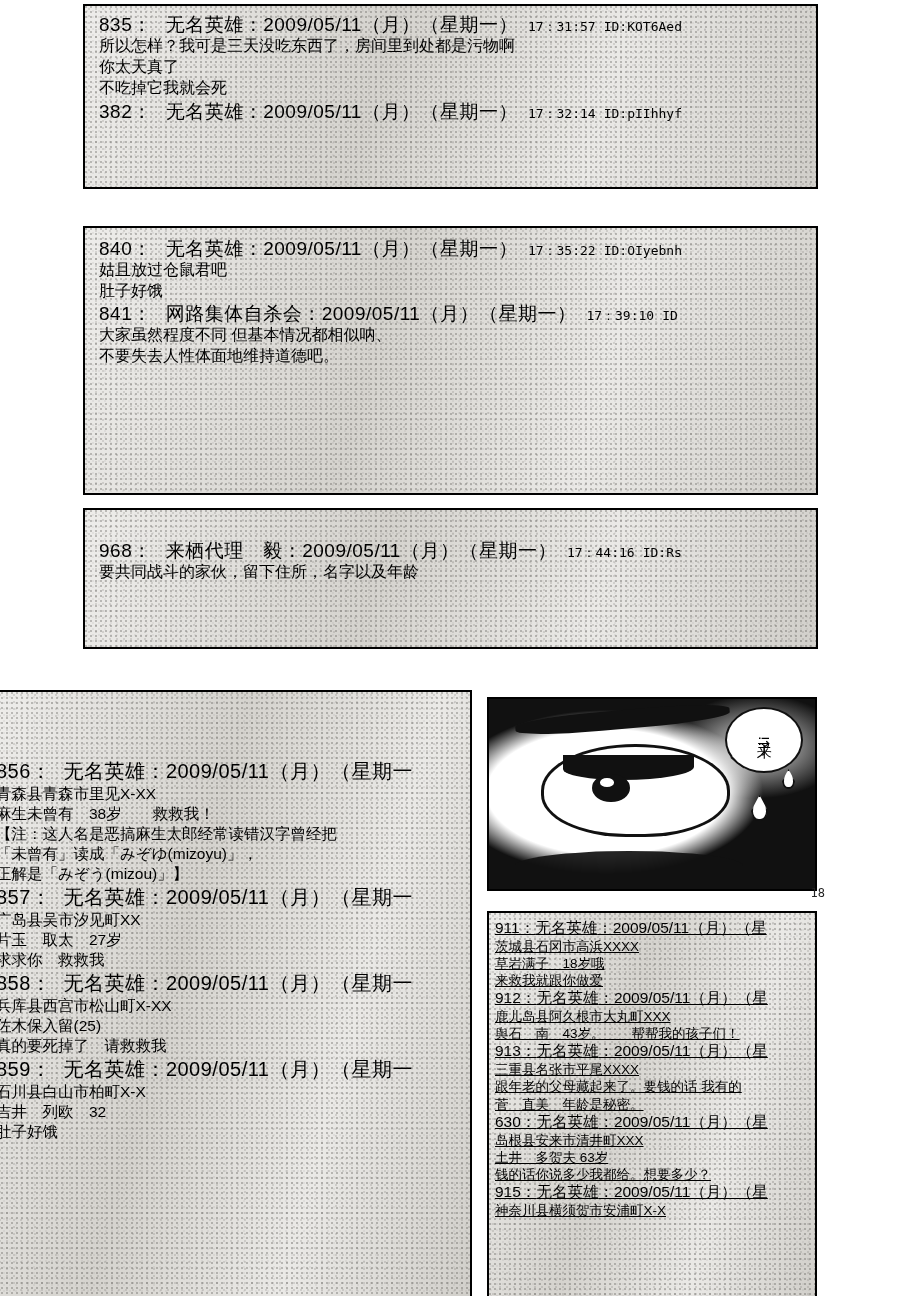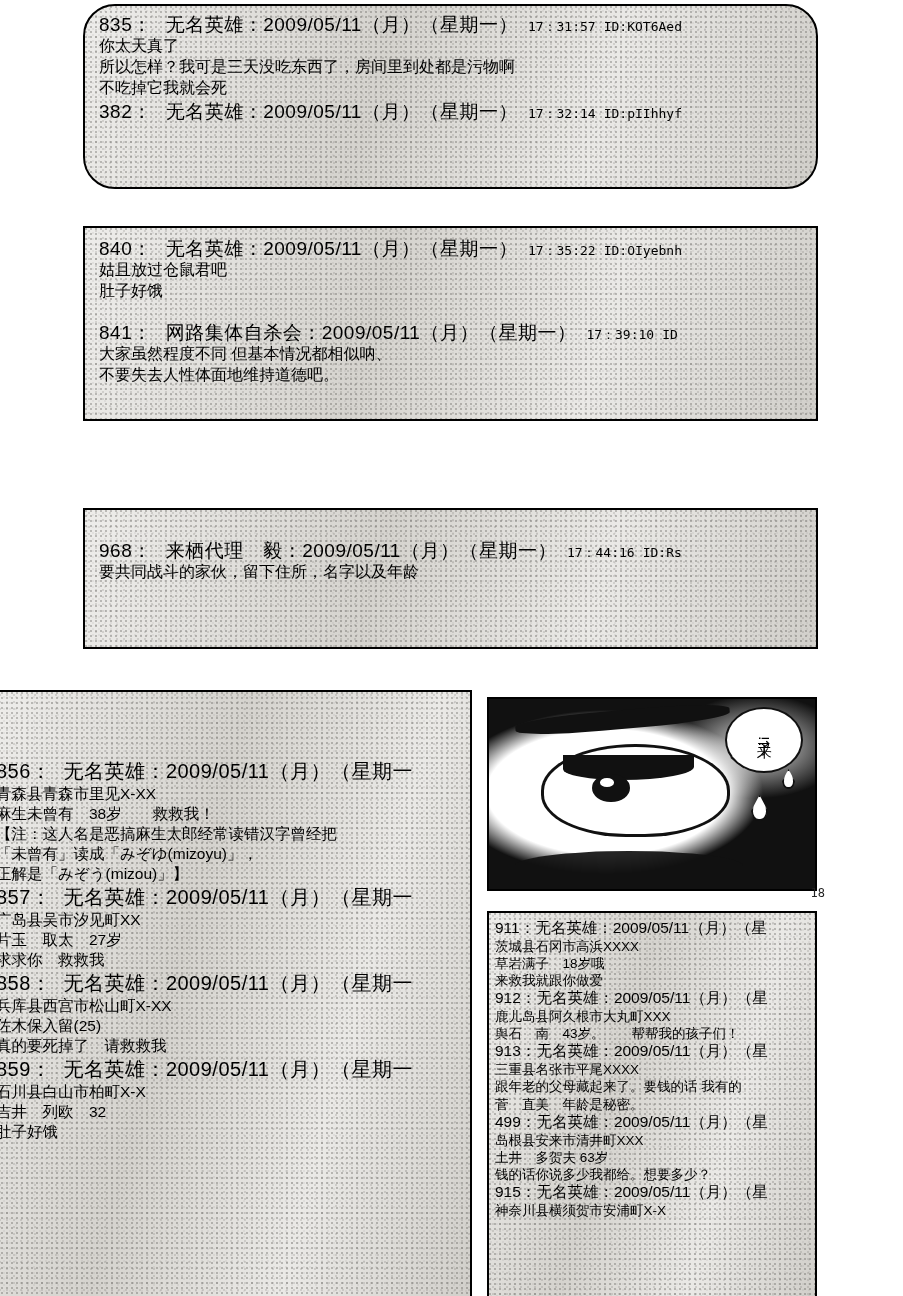--- a/index.html
+++ b/index.html
@@ -53,43 +53,43 @@
     color: #000;
   }
   .line {
     font-size: 16px;
     line-height: 1.30;
     color: #000;
     white-space: nowrap;
   }
 
   
-  #panel-835 { left: 83px; top: 4px; width: 735px; height: 185px; border-radius: 32px; }
+  #panel-835 { left: 83px; top: 4px; width: 735px; height: 185px; }
   #panel-835 .inner { padding: 8px 0 0 14px; }
 
   
-  #panel-840 { left: 83px; top: 226px; width: 735px; height: 195px; }
+  #panel-840 { left: 83px; top: 226px; width: 735px; height: 269px; }
   #panel-840 .inner { padding: 10px 0 0 14px; }
 
   
   #panel-855 { left: 83px; top: 508px; width: 735px; height: 141px; }
   #panel-855 .inner { padding: 30px 0 0 14px; }
 
   
   #panel-856 { left: -6px; top: 690px; width: 478px; height: 610px; }
   #panel-856 .inner { padding: 68px 0 0 0px; }
   #panel-856 .hdr .big { font-size: 20px; }
   #panel-856 .line { font-size: 15.5px; }
 
   
   #panel-eye { left: 487px; top: 697px; width: 330px; height: 194px; background: #ffffff; }
 
   
   #panel-911 { left: 487px; top: 911px; width: 330px; height: 390px; }
-  #panel-911 .inner { padding: 6px 16px 0 6px; }
+  #panel-911 .inner { padding: 6px 16px 0 6px; text-decoration: underline; }
   #panel-911 .hdr .big { font-size: 15.5px; letter-spacing: 0; }
   #panel-911 .line { font-size: 13.5px; line-height: 1.27; }
 
   .page-num {
     position: absolute;
     right: 78px;
     top: 886px;
     font-size: 12px;
     font-family: "DejaVu Sans Mono", monospace;
     color: #222;
@@ -210,22 +210,22 @@
 </head>
 <body>
 
 <div class="panel tex" id="panel-835">
   <div class="inner">
 
     <div class="post">
       <div class="hdr">
         <span class="big">835：</span><span class="big" style="padding-left:14px">无名英雄</span><span class="big">：2009/05/11（月）（星期一）</span><span class="sml" style="padding-left:10px">17：31:57</span><span class="sml" style="padding-left:8px">ID:KOT6Aed</span>
       </div>
+      <div class="line">所以怎样？我可是三天没吃东西了，房间里到处都是污物啊</div>
       <div class="line">你太天真了</div>
-      <div class="line">所以怎样？我可是三天没吃东西了，房间里到处都是污物啊</div>
       <div class="line">不吃掉它我就会死</div>
     </div>
 
     <div class="post" style="margin-top:2px">
       <div class="hdr">
         <span class="big">382：</span><span class="big" style="padding-left:14px">无名英雄</span><span class="big">：2009/05/11（月）（星期一）</span><span class="sml" style="padding-left:10px">17：32:14</span><span class="sml" style="padding-left:8px">ID:pIIhhyf</span>
       </div>
     </div>
 
   </div>
@@ -235,21 +235,21 @@
   <div class="inner">
 
     <div class="post">
       <div class="hdr">
         <span class="big">840：</span><span class="big" style="padding-left:14px">无名英雄</span><span class="big">：2009/05/11（月）（星期一）</span><span class="sml" style="padding-left:10px">17：35:22</span><span class="sml" style="padding-left:8px">ID:OIyebnh</span>
       </div>
       <div class="line">姑且放过仓鼠君吧</div>
       <div class="line">肚子好饿</div>
     </div>
 
-    <div class="post" style="margin-top:20px">
+    <div class="post" style="margin-top:1px">
       <div class="hdr">
         <span class="big">841：</span><span class="big" style="padding-left:14px">网路集体自杀会</span><span class="big">：2009/05/11（月）（星期一）</span><span class="sml" style="padding-left:10px">17：39:10</span><span class="sml" style="padding-left:8px">ID</span>
       </div>
       <div class="line">大家虽然程度不同 但基本情况都相似呐、</div>
       <div class="line">不要失去人性体面地维持道德吧。</div>
     </div>
 
   </div>
 </div>
 
@@ -355,21 +355,21 @@
       <div class="hdr">
         <span class="big">913：</span><span class="big">无名英雄</span><span class="big">：2009/05/11（月）（星</span>
       </div>
       <div class="line">三重县名张市平尾XXXX</div>
       <div class="line">跟年老的父母藏起来了。要钱的话 我有的</div>
       <div class="line">菅　直美　年龄是秘密。</div>
     </div>
 
     <div class="post">
       <div class="hdr">
-        <span class="big">499：</span><span class="big">无名英雄</span><span class="big">：2009/05/11（月）（星</span>
+        <span class="big">630：</span><span class="big">无名英雄</span><span class="big">：2009/05/11（月）（星</span>
       </div>
       <div class="line">岛根县安来市清井町XXX</div>
       <div class="line">土井　多贺夫 63岁</div>
       <div class="line">钱的话你说多少我都给。想要多少？</div>
     </div>
 
     <div class="post">
       <div class="hdr">
         <span class="big">915：</span><span class="big">无名英雄</span><span class="big">：2009/05/11（月）（星</span>
       </div>

